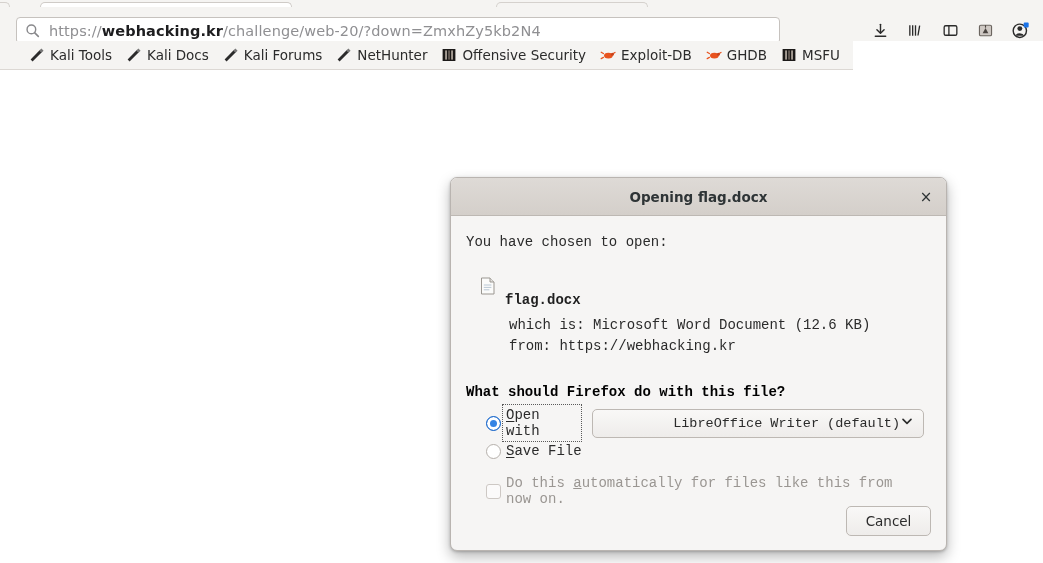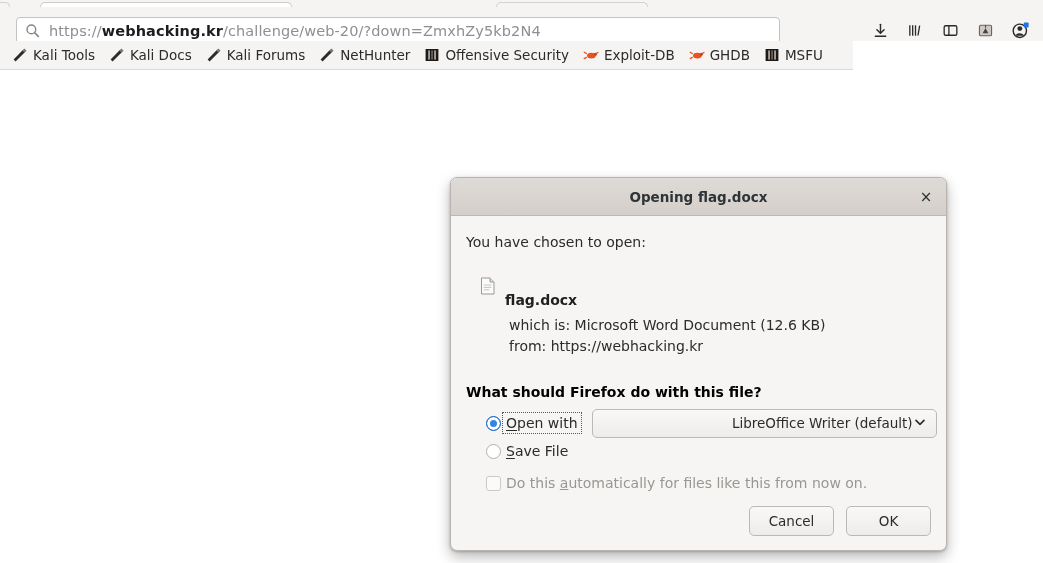--- a/index.html
+++ b/index.html
@@ -101,22 +101,23 @@
 
   .bookmarkbar {
     position: absolute;
     left: 0; top: 41px;
     width: 853px;
     height: 29px;
     background: #f5f4f2;
     border-bottom: 1px solid #dcd8d4;
     display: flex;
     align-items: center;
-    padding-left: 6px;
-    box-sizing: border-box;
+    padding-left: 18px;
+    box-sizing: border-box;
+    justify-content: center;
   }
   .bm {
     display: flex;
     align-items: center;
     height: 22px;
     padding: 0 6px;
     border-radius: 3px;
     margin-right: 2px;
     white-space: nowrap;
   }
@@ -173,21 +174,22 @@
     width: 24px; height: 24px;
     display: flex;
     align-items: center;
     justify-content: center;
     border-radius: 4px;
     color: #2e3436;
     font-size: 15px;
     line-height: 1;
   }
   .dlg-body {
-    padding: 18px 8px 0 15px;
+    padding: 18px 22px 0 15px;
+    font-family: Liberation Mono, monospace;
   }
   .chosen-line {
     font-size: 14px;
     color: #2b2b2b;
     margin: 0 0 14px 0;
   }
   .file-row {
     display: flex;
     align-items: center;
     margin: 0 0 7px 14px;
@@ -525,16 +527,15 @@
       </div>
 
       <div class="chk-row">
         <span class="checkbox"></span>
         <span class="chk-label"><span>Do this </span><u>a</u><span>utomatically for files like this from now on.</span></span>
       </div>
     </div>
 
     <div class="dlg-buttons">
       <div class="btn">Cancel</div>
-      <div class="btn">OK</div>
     </div>
   </div>
 </div>
 
 </body></html>

